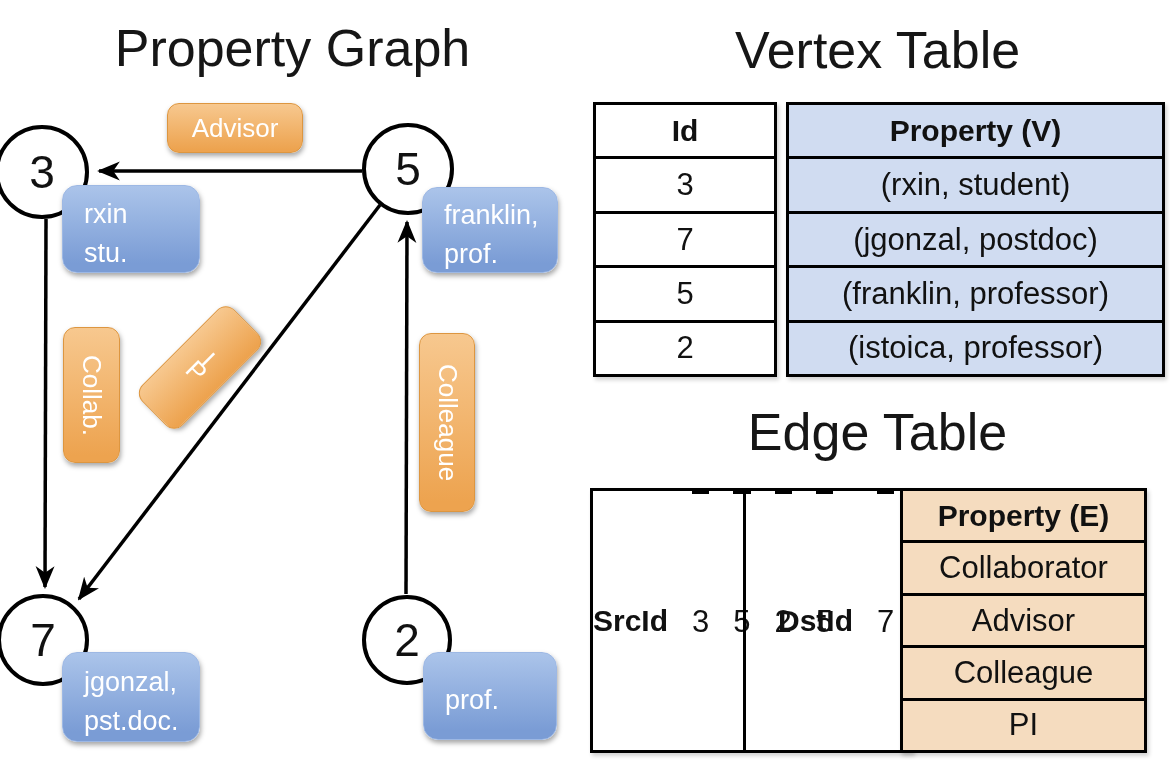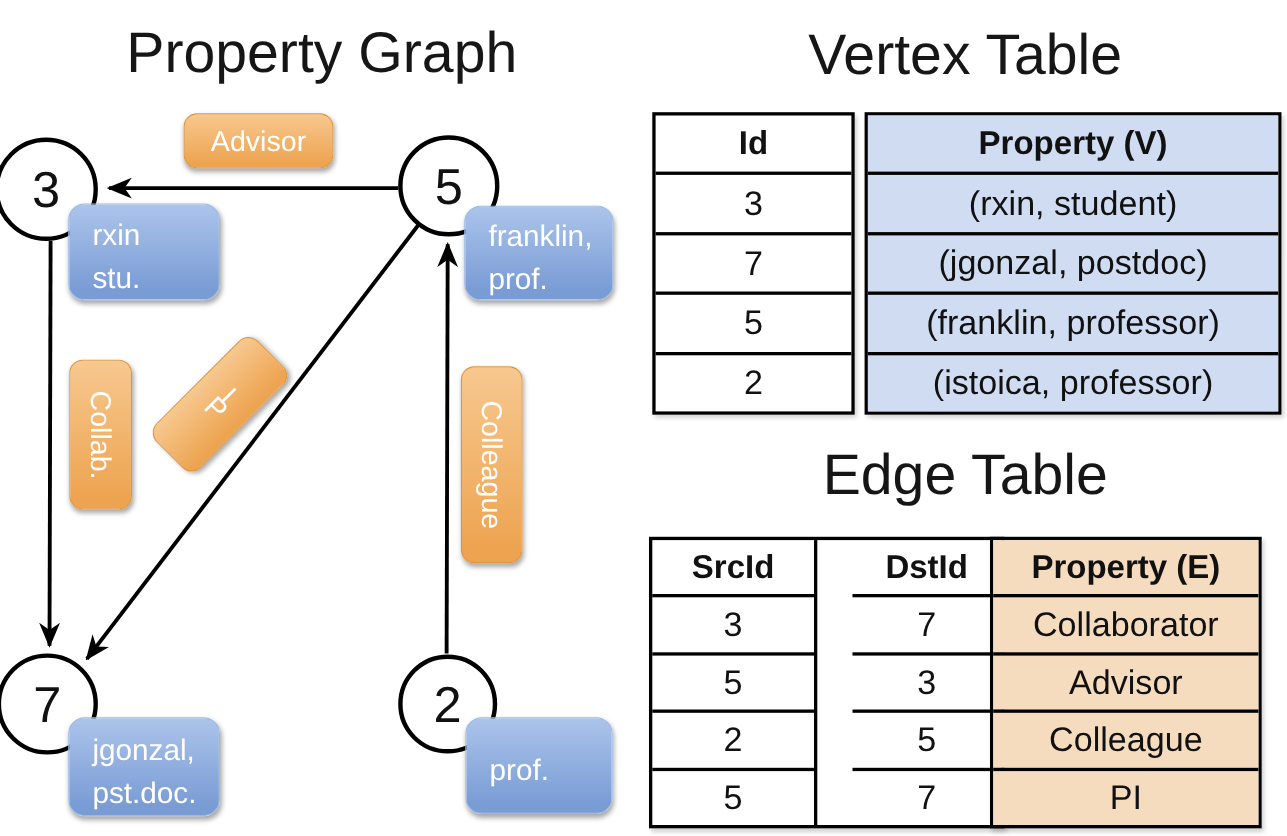--- a/index.html
+++ b/index.html
@@ -83,27 +83,27 @@
   .trow{
     flex:1;
     display:flex;align-items:center;justify-content:center;
     font-size:31px;
     border-top:3px solid #000;
     text-align:center;
   }
   .trow:first-child{border-top:none;}
   .trow.hdr{font-weight:bold;font-size:30px;}
   .cols2{flex-direction:row;}
-  .cols2 .tcol{flex-direction:column;display:flex;height:100%;}
+  .cols2 .tcol{flex-direction:row;display:flex;height:100%;gap:24px;}
   .tcol + .tcol{border-left:3px solid #000;}
   #vt-prop .trow{background:var(--vtable-cell);}
   #et-prop .trow{background:var(--etable-cell);}
 
   #vt-id{left:593px;top:102px;width:184px;height:275px;}
-  #vt-prop{left:786px;top:102px;width:379px;height:275px;justify-content:flex-end;}
+  #vt-prop{left:786px;top:102px;width:379px;height:275px;}
   #et-ids{left:590px;top:488px;width:323px;height:265px;}
   #et-ids .tcol:nth-child(1){width:150px;}
   #et-ids .tcol:nth-child(2){width:173px;padding-left:32px;}
   #et-prop{left:900px;top:488px;width:247px;height:265px;}
 </style>
 </head>
 <body>
 
 <div class="slide">
 

